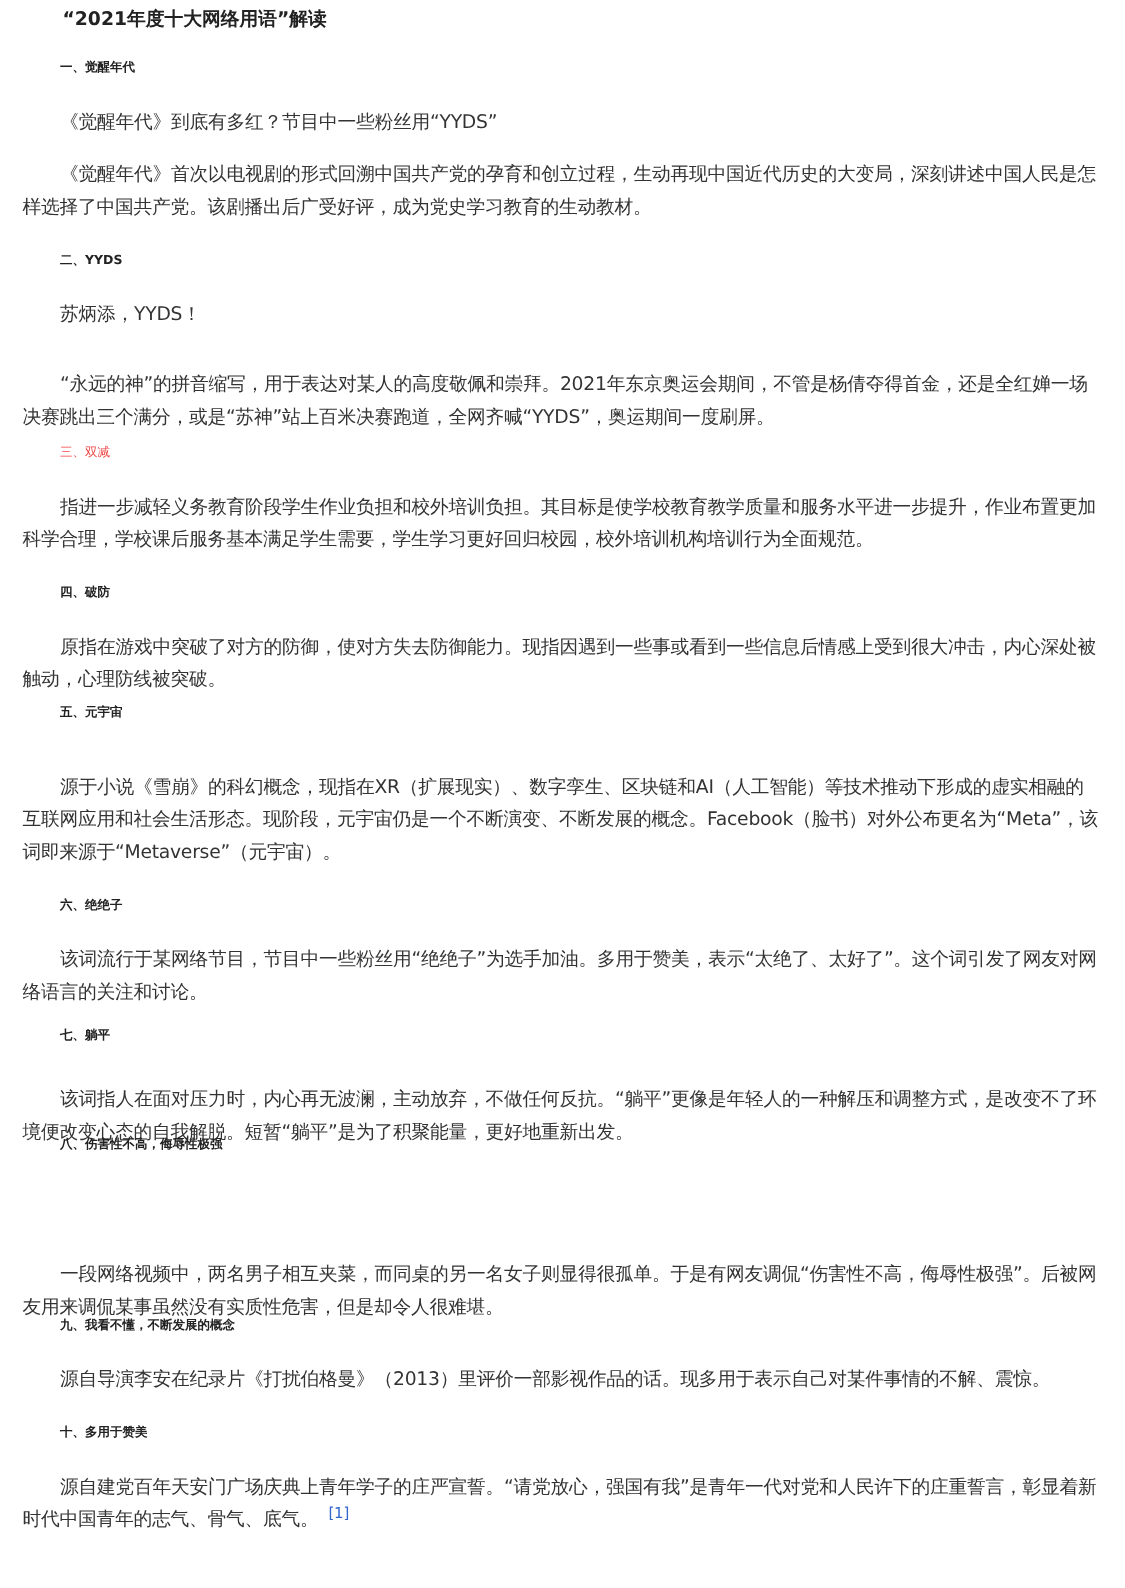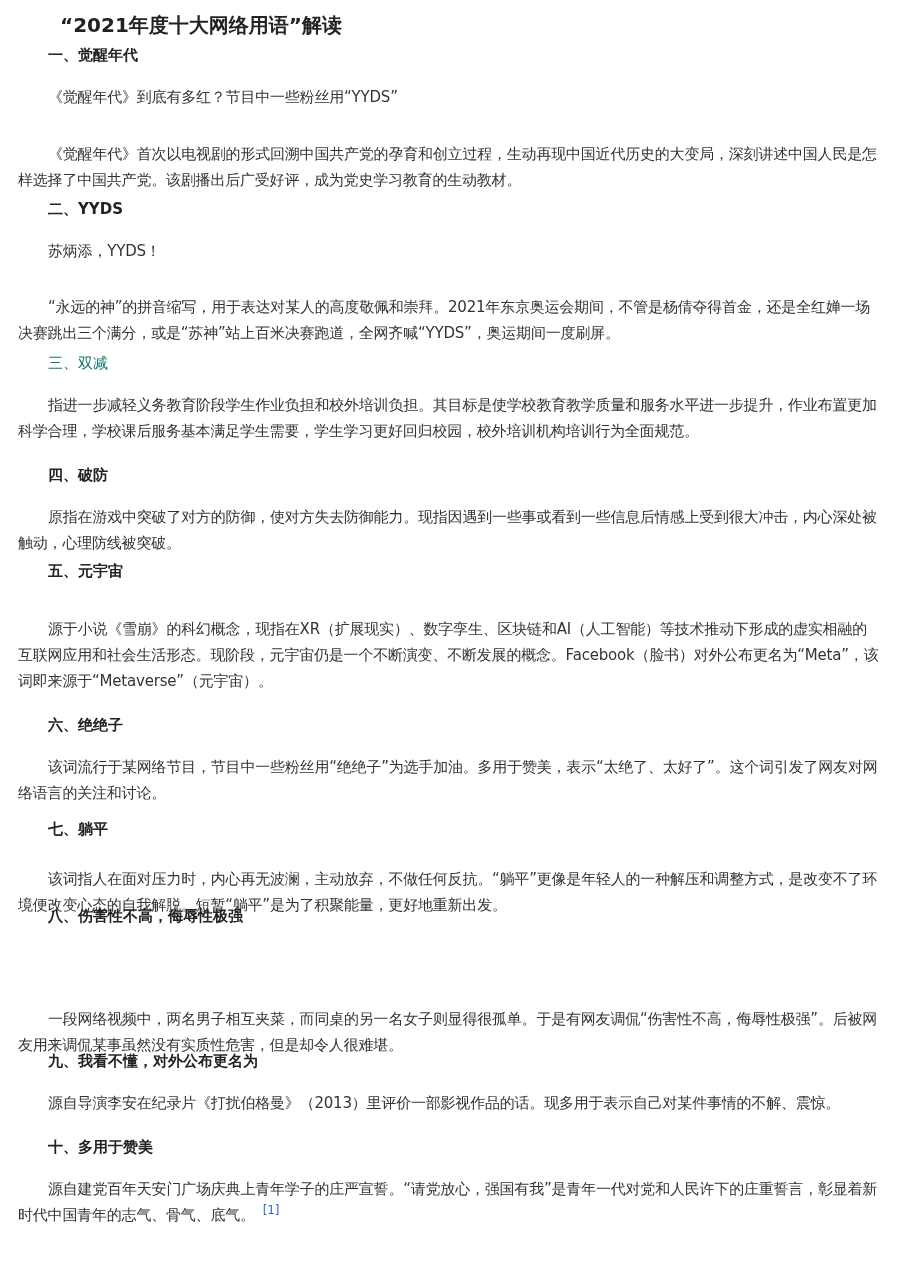--- a/index.html
+++ b/index.html
@@ -17,38 +17,38 @@
     .doc {
       position: relative;
       width: 900px;
       padding: 0 20px 0 18px;
       box-sizing: border-box;
     }
     .title {
       position: absolute;
       left: 48px;
       top: 2px;
-      font-size: 20px;
+      font-size: 15px;
       font-weight: bold;
       color: #222222;
       line-height: 22px;
-      margin: 12px;
+      margin: 2px;
     }
     .heading {
       position: absolute;
       left: 48px;
-      font-size: 15px;
+      font-size: 10px;
       font-weight: bold;
       color: #222222;
       line-height: 22px;
       margin: 0;
     }
     .heading.plain {
       font-weight: normal;
-      color: #0f766e;
+      color: #ef4444;
     }
     .para {
       position: absolute;
       left: 18px;
       width: 862px;
       font-size: 15px;
       line-height: 26px;
       text-indent: 30px;
       margin: 0;
       color: #333333;
@@ -64,21 +64,21 @@
     }
   </style>
 </head>
 <body>
 
 <div class="doc">
   <h1 class="title">“2021年度十大网络用语”解读</h1>
 
   <h2 class="heading" style="top:44px">一、觉醒年代</h2>
   <p class="para" style="top:84px">《觉醒年代》到底有多红？节目中一些粉丝用“YYDS”</p>
-  <p class="para" style="top:141px">《觉醒年代》首次以电视剧的形式回溯中国共产党的孕育和创立过程，生动再现中国近代历史的大变局，深刻讲述中国人民是怎样选择了中国共产党。该剧播出后广受好评，成为党史学习教育的生动教材。</p>
+  <p class="para" style="top:126px">《觉醒年代》首次以电视剧的形式回溯中国共产党的孕育和创立过程，生动再现中国近代历史的大变局，深刻讲述中国人民是怎样选择了中国共产党。该剧播出后广受好评，成为党史学习教育的生动教材。</p>
 
   <h2 class="heading" style="top:198px">二、YYDS</h2>
   <p class="para" style="top:238px">苏炳添，YYDS！</p>
   <p class="para" style="top:294px">“永远的神”的拼音缩写，用于表达对某人的高度敬佩和崇拜。2021年东京奥运会期间，不管是杨倩夺得首金，还是全红婵一场决赛跳出三个满分，或是“苏神”站上百米决赛跑道，全网齐喊“YYDS”，奥运期间一度刷屏。</p>
 
   <h2 class="heading plain" style="top:352px">三、双减</h2>
   <p class="para" style="top:392px">指进一步减轻义务教育阶段学生作业负担和校外培训负担。其目标是使学校教育教学质量和服务水平进一步提升，作业布置更加科学合理，学校课后服务基本满足学生需要，学生学习更好回归校园，校外培训机构培训行为全面规范。</p>
 
   <h2 class="heading" style="top:464px">四、破防</h2>
   <p class="para" style="top:504px">原指在游戏中突破了对方的防御，使对方失去防御能力。现指因遇到一些事或看到一些信息后情感上受到很大冲击，内心深处被触动，心理防线被突破。</p>
@@ -88,18 +88,18 @@
 
   <h2 class="heading" style="top:714px">六、绝绝子</h2>
   <p class="para" style="top:754px">该词流行于某网络节目，节目中一些粉丝用“绝绝子”为选手加油。多用于赞美，表示“太绝了、太好了”。这个词引发了网友对网络语言的关注和讨论。</p>
 
   <h2 class="heading" style="top:818px">七、躺平</h2>
   <p class="para" style="top:866px">该词指人在面对压力时，内心再无波澜，主动放弃，不做任何反抗。“躺平”更像是年轻人的一种解压和调整方式，是改变不了环境便改变心态的自我解脱。短暂“躺平”是为了积聚能量，更好地重新出发。</p>
 
   <h2 class="heading" style="top:905px">八、伤害性不高，侮辱性极强</h2>
   <p class="para" style="top:1006px">一段网络视频中，两名男子相互夹菜，而同桌的另一名女子则显得很孤单。于是有网友调侃“伤害性不高，侮辱性极强”。后被网友用来调侃某事虽然没有实质性危害，但是却令人很难堪。</p>
 
-  <h2 class="heading" style="top:1050px">九、我看不懂，对外公布更名为</h2>
+  <h2 class="heading" style="top:1050px">九、我看不懂，不断发展的概念</h2>
   <p class="para" style="top:1090px">源自导演李安在纪录片《打扰伯格曼》（2013）里评价一部影视作品的话。现多用于表示自己对某件事情的不解、震惊。</p>
 
   <h2 class="heading" style="top:1136px">十、多用于赞美</h2>
   <p class="para" style="top:1176px"><span>源自建党百年天安门广场庆典上青年学子的庄严宣誓。“请党放心，强国有我”是青年一代对党和人民许下的庄重誓言，彰显着新时代中国青年的志气、骨气、底气。</span><a class="ref">[1]</a></p>
 </div>
 
 </body></html>

